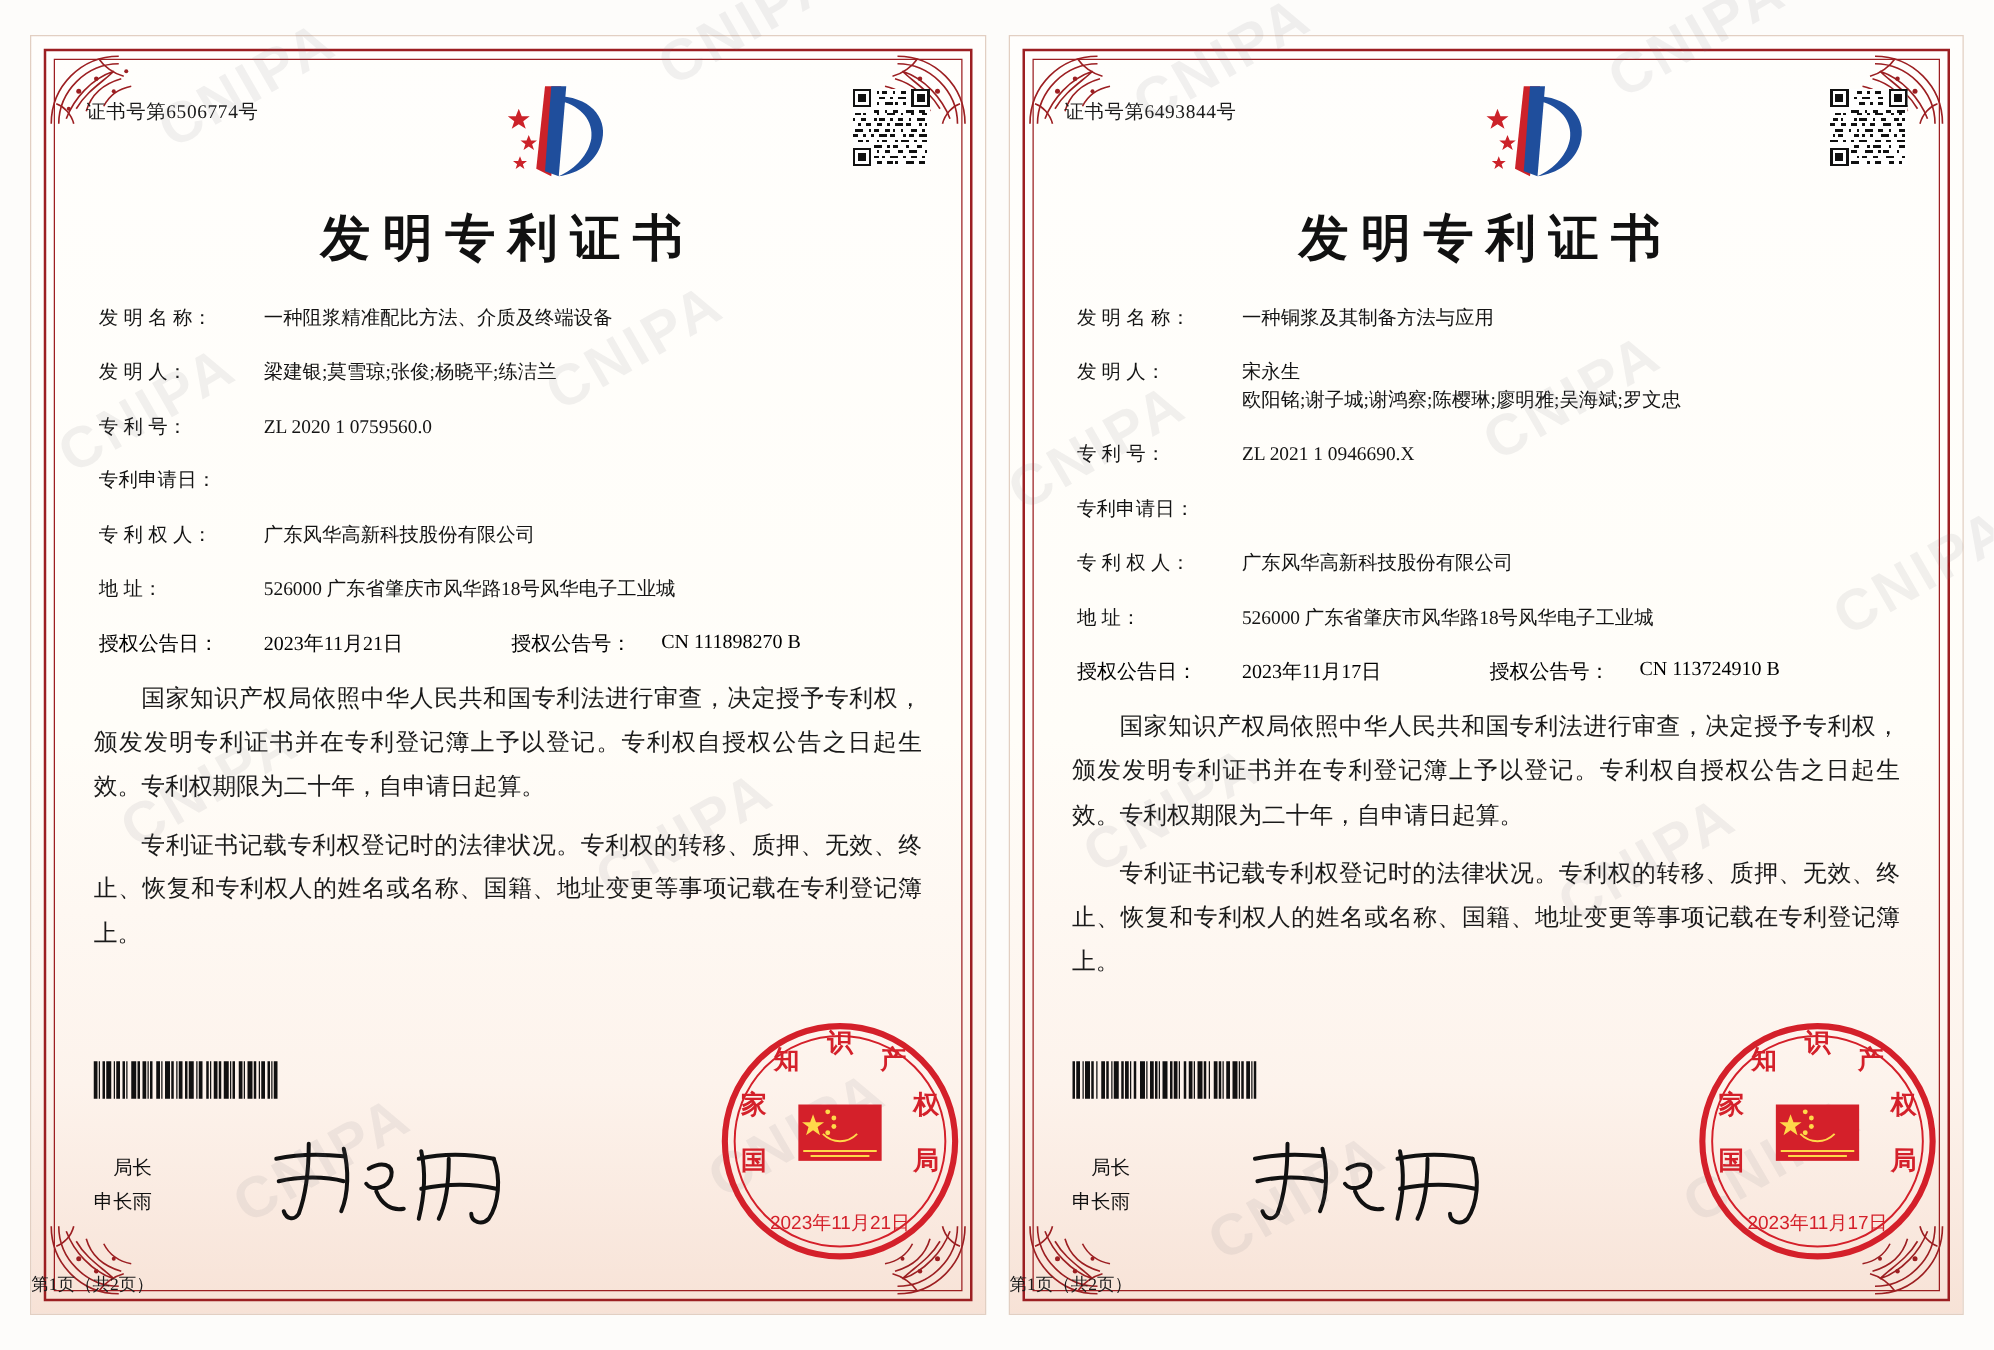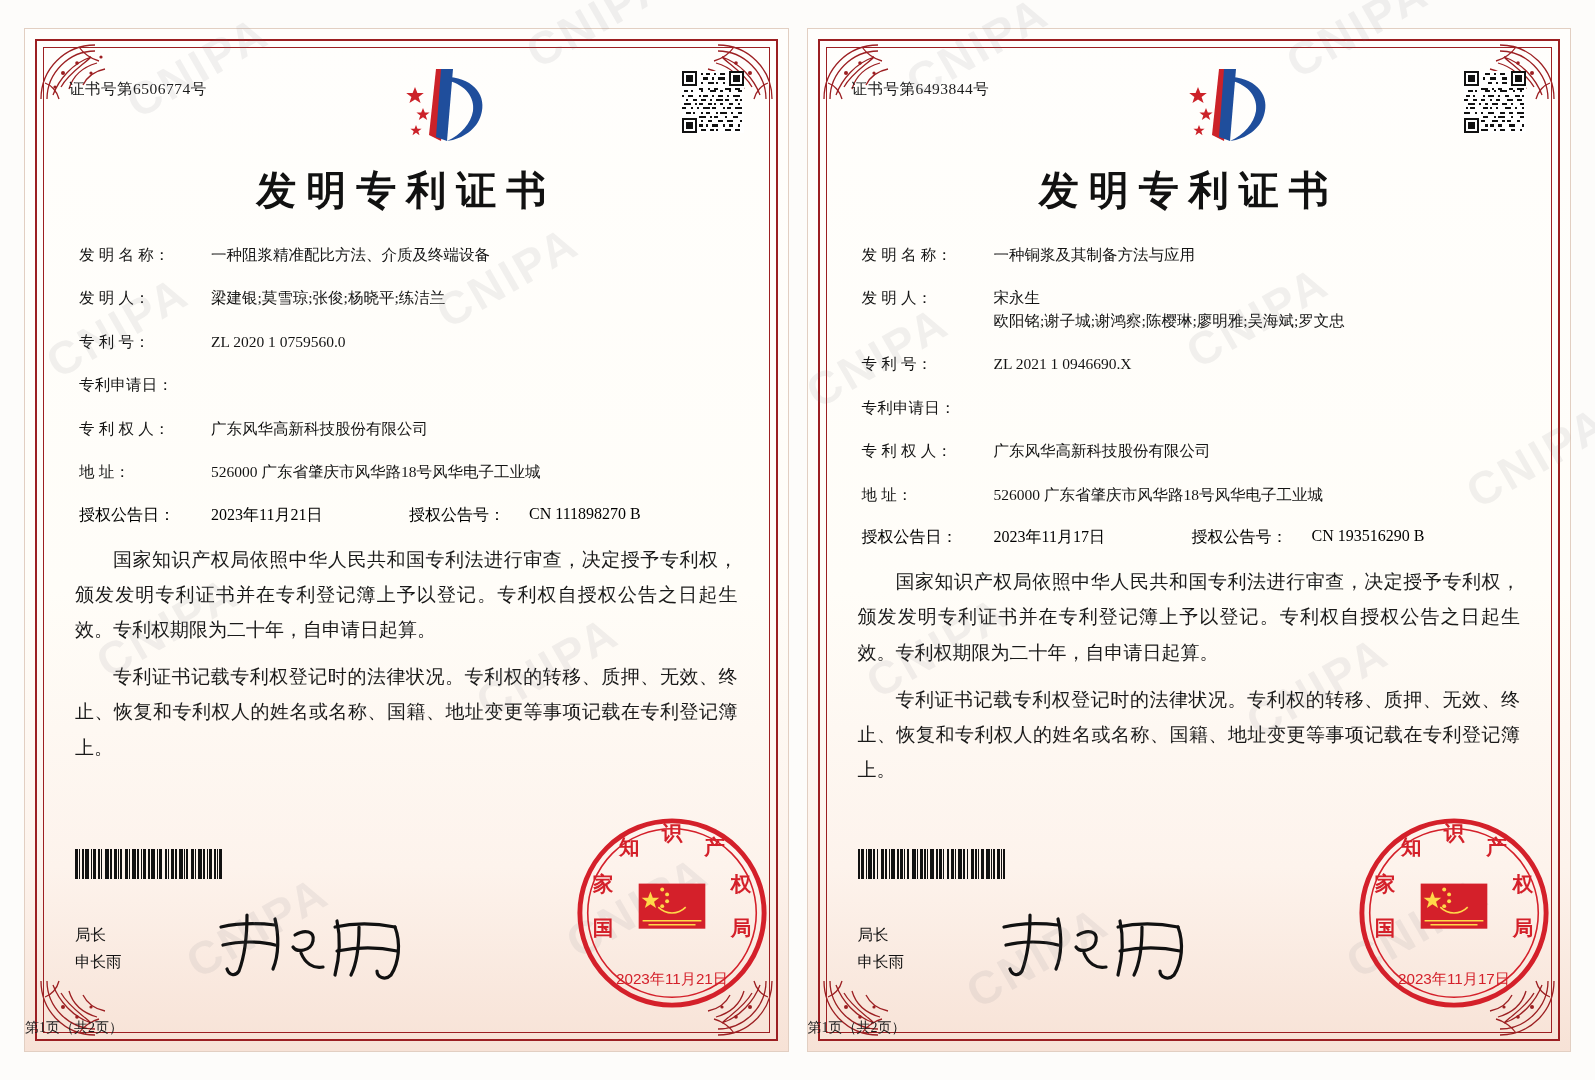--- a/index.html
+++ b/index.html
@@ -152,21 +152,21 @@
   .barcode {
     height: 30px;
     display: flex;
     align-items: flex-end;
     gap: 0;
     margin-left: 6px;
     margin-bottom: 26px;
   }
   .barcode i { display: block; height: 30px; background: #111; }
 
-  .sign-area { position: relative; height: 92px; }
+  .sign-area { position: relative; height: 92px; text-align: right; }
   .director {
     font-size: 15.5px;
     line-height: 1.75;
     color: #111;
     position: absolute;
     left: 6px; top: 16px;
   }
   .signature {
     position: absolute;
     left: 140px; top: 0;
@@ -827,21 +827,21 @@
           <div class="val">526000 广东省肇庆市风华路18号风华电子工业城</div>
         </div>
 
         <div class="row-split">
           <div class="half first">
             <div class="lbl2">授权公告日：</div>
             <div class="val">2023年11月17日</div>
           </div>
           <div class="half">
             <div class="lbl3">授权公告号：</div>
-            <div class="val">CN 193516290 B</div>
+            <div class="val">CN 113724910 B</div>
           </div>
         </div>
       </div>
 
       <p class="para first">国家知识产权局依照中华人民共和国专利法进行审查，决定授予专利权，颁发发明专利证书并在专利登记簿上予以登记。专利权自授权公告之日起生效。专利权期限为二十年，自申请日起算。</p>
       <p class="para">专利证书记载专利权登记时的法律状况。专利权的转移、质押、无效、终止、恢复和专利权人的姓名或名称、国籍、地址变更等事项记载在专利登记簿上。</p>
     </div>
 
     <div class="footer">
       <div class="barcode">

